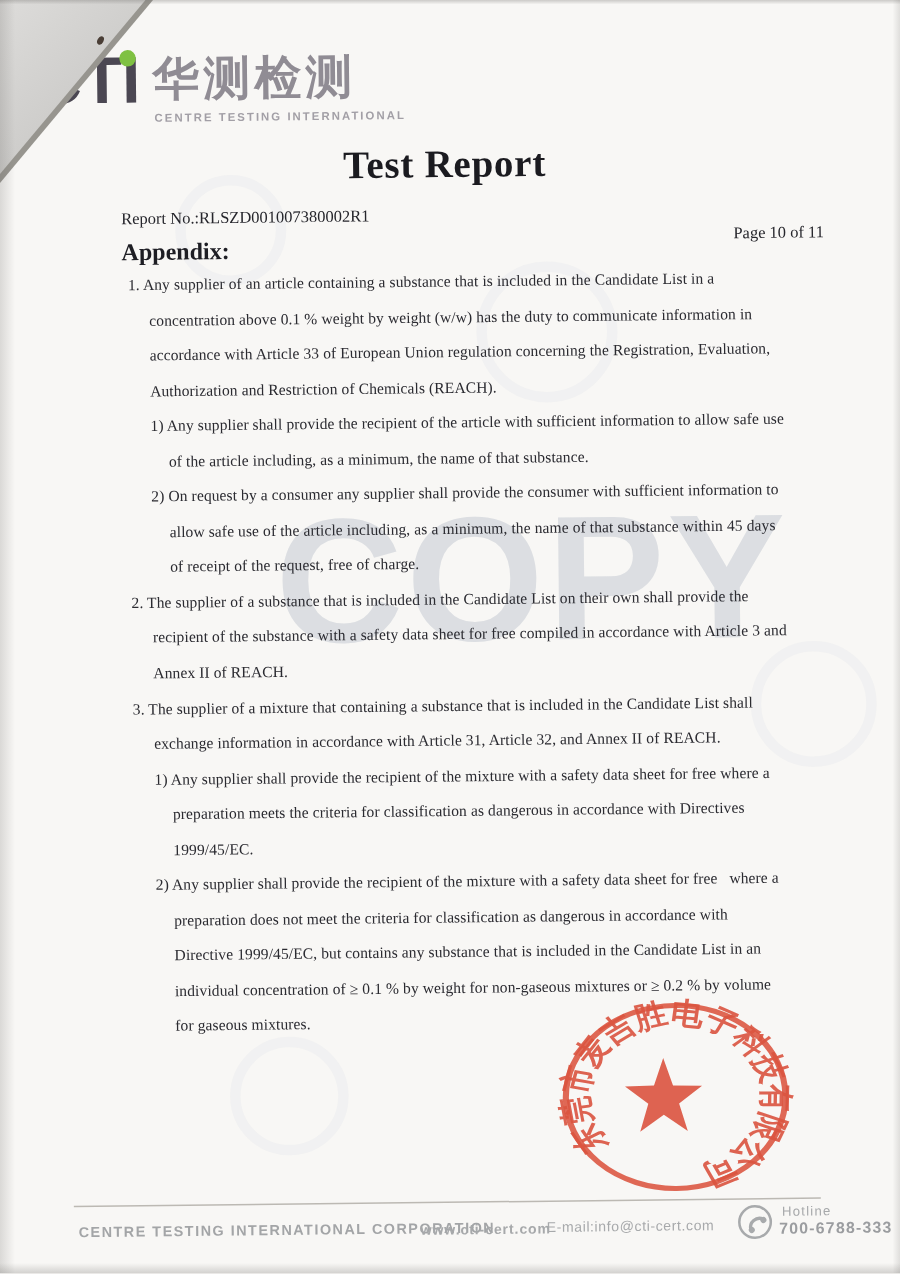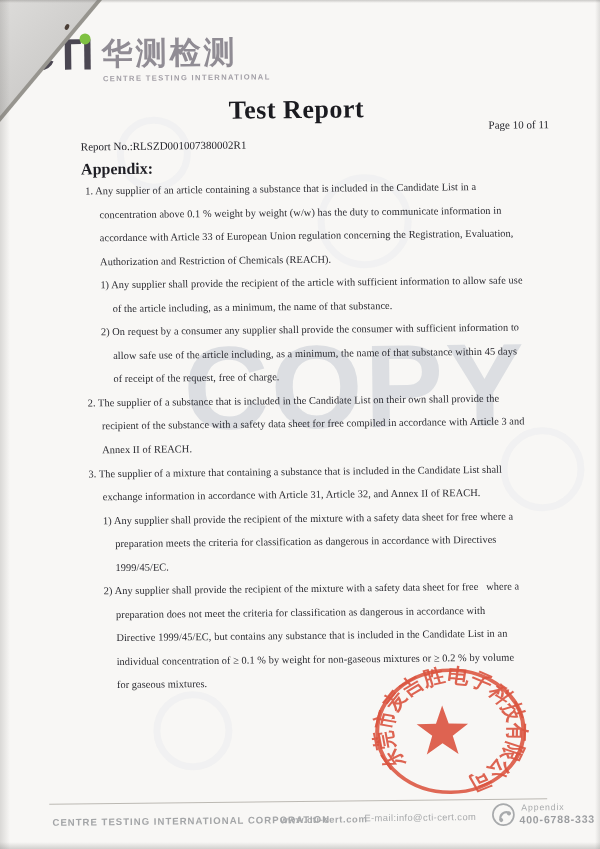--- a/index.html
+++ b/index.html
@@ -31,21 +31,21 @@
             font-weight:bold;font-size:44px;letter-spacing:0px;color:#4b4752;line-height:1;}
   .logo-dot{position:absolute;left:84px;top:31px;width:11px;height:11px;border-radius:50%;background:#7fc142;}
   .logo-cn{position:absolute;left:106px;top:36px;font-family:"DejaVu Sans","Liberation Sans",sans-serif;
            font-weight:bold;font-size:31px;letter-spacing:3px;color:#908c94;line-height:1;}
   .logo-sub{position:absolute;left:107px;top:72px;font-family:"Liberation Sans","DejaVu Sans",sans-serif;
             font-size:7.6px;letter-spacing:1.35px;color:#a29fa6;font-weight:bold;}
   
   .title{position:absolute;left:0;top:95px;width:600px;text-align:center;
          font-size:26px;font-weight:bold;color:#1b1b20;letter-spacing:0.5px;}
   .report-no{position:absolute;left:84px;top:138px;font-size:11px;color:#26262c;}
-  .page-ind{position:absolute;left:492px;top:121px;font-size:11px;color:#26262c;}
+  .page-ind{position:absolute;left:492px;top:152px;font-size:11px;color:#26262c;}
   .appendix{position:absolute;left:84px;top:158px;font-size:16px;font-weight:bold;color:#1e1e24;}
   
   .copy-wm{position:absolute;left:184px;top:328px;font-family:"Liberation Sans","DejaVu Sans",sans-serif;
            font-size:118px;font-weight:600;letter-spacing:2px;color:rgba(178,185,198,0.40);line-height:1;}
   
   .body-text{position:absolute;left:0;top:177px;width:600px;}
   .bl{height:23.55px;line-height:23.55px;font-size:10.4px;color:#2b2b31;white-space:pre;letter-spacing:0.05px;}
   .i0{padding-left:88px;} .i1{padding-left:102px;} .i2{padding-left:114px;}
   
   .stamp{position:absolute;left:368px;top:666px;mix-blend-mode:multiply;opacity:0.92;}
@@ -128,22 +128,22 @@
     <div class="f-txt f-web">www.cti-cert.com</div>
     <div class="f-txt f-email">E-mail:info@cti-cert.com</div>
     <svg class="hot-icon" width="26" height="26" viewBox="0 0 26 26">
       <circle cx="13" cy="13" r="10.5" fill="none" stroke="#a8aaac" stroke-width="1.7"></circle>
       <g transform="rotate(-40 13 13)">
         <path d="M7.6,15 a6,6 0 0 1 10.8,0" fill="none" stroke="#a8aaac" stroke-width="2.2"></path>
         <circle cx="7.9" cy="15.6" r="2" fill="#a8aaac"></circle>
         <circle cx="18.1" cy="15.6" r="2" fill="#a8aaac"></circle>
       </g>
     </svg>
-    <div class="f-txt f-hot-label">Appendix</div>
-    <div class="f-txt f-hot-num">400-6788-333</div>
+    <div class="f-txt f-hot-label">Hotline</div>
+    <div class="f-txt f-hot-num">700-6788-333</div>
 
   </div>
 
   <div class="corner-dark"></div>
   <div class="corner-light"></div>
   <div class="speck"></div>
   <div class="edge-top"></div>
   <div class="edge-left"></div>
   <div class="edge-right"></div>
   <div class="edge-bottom"></div>

